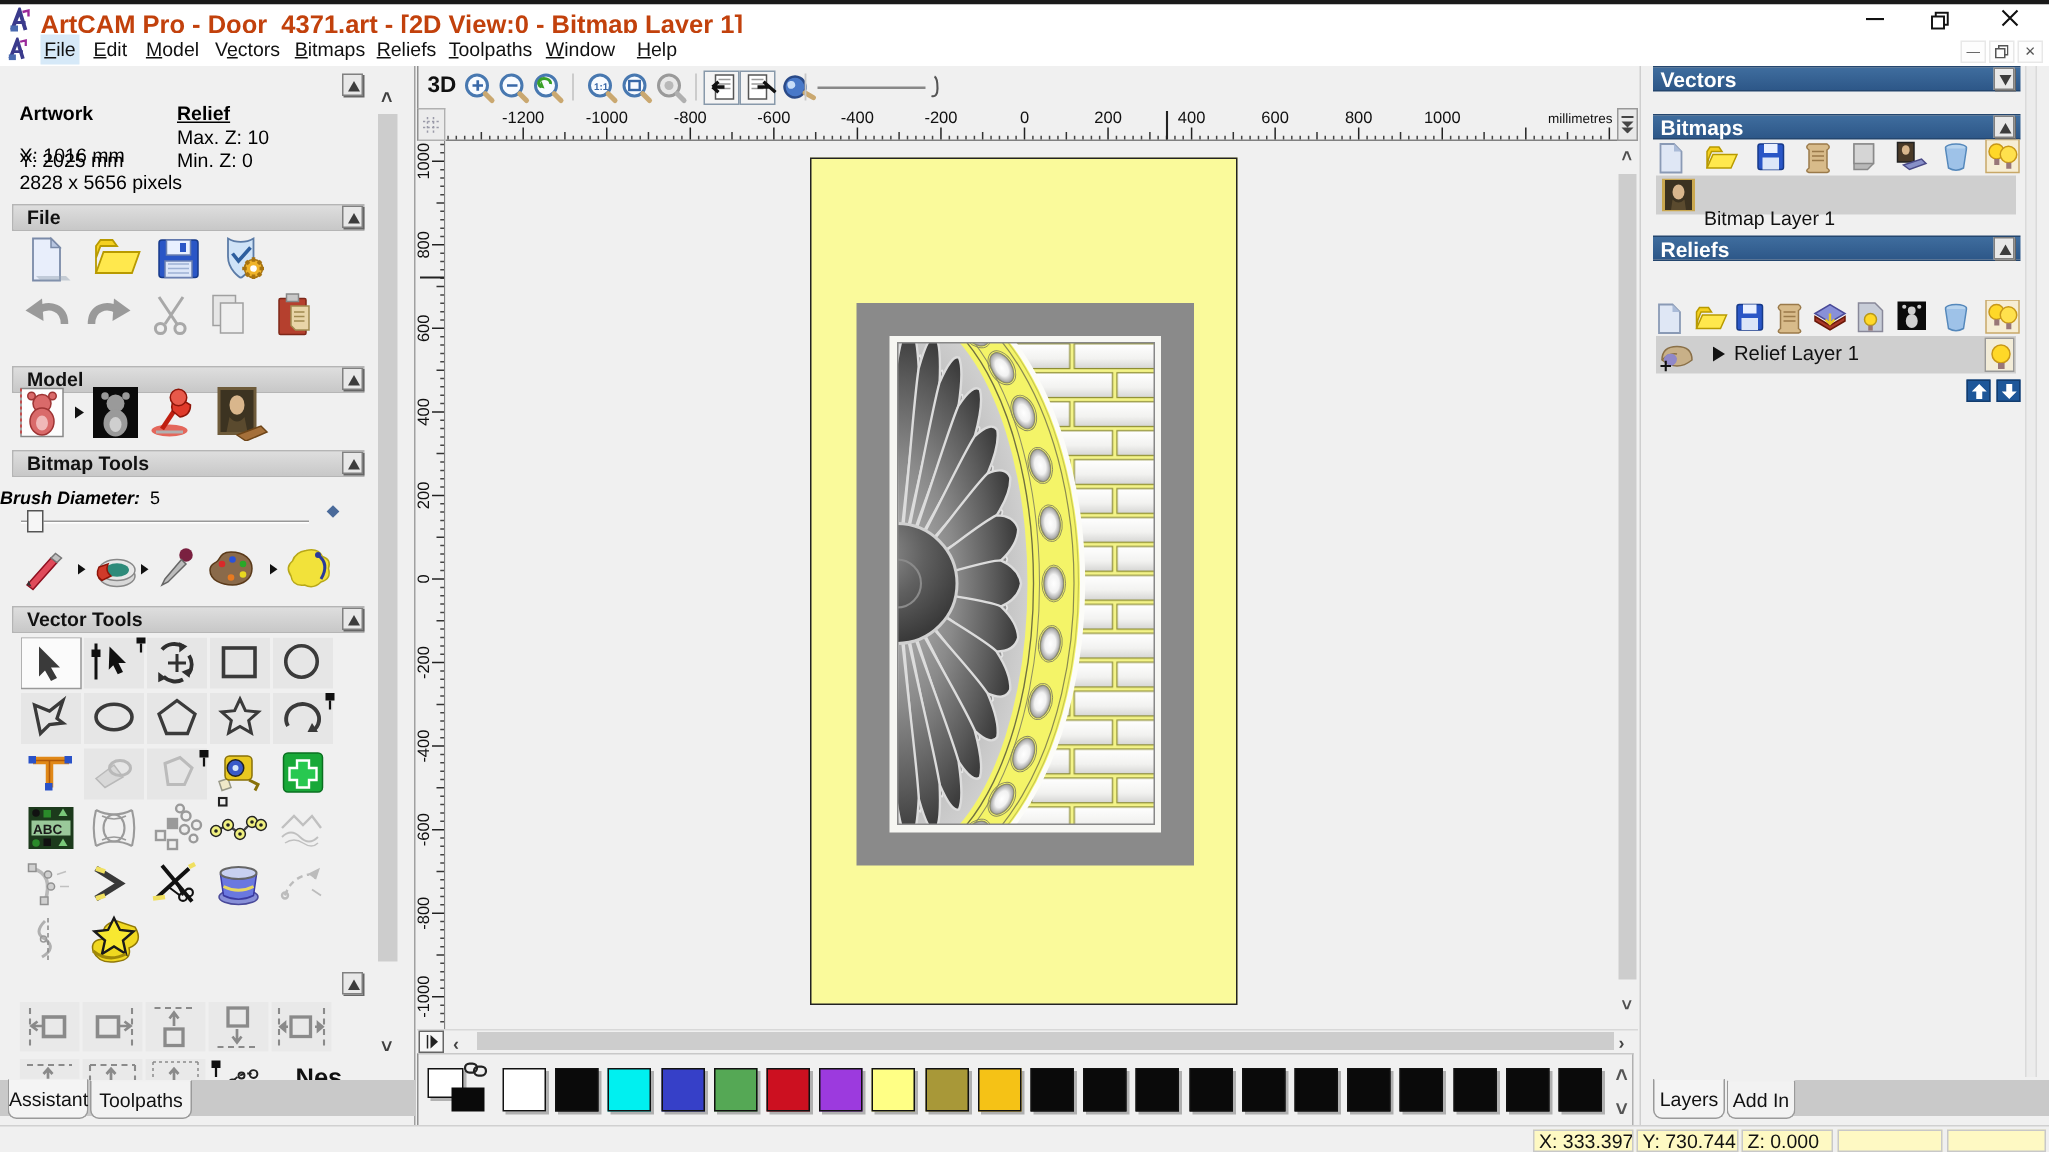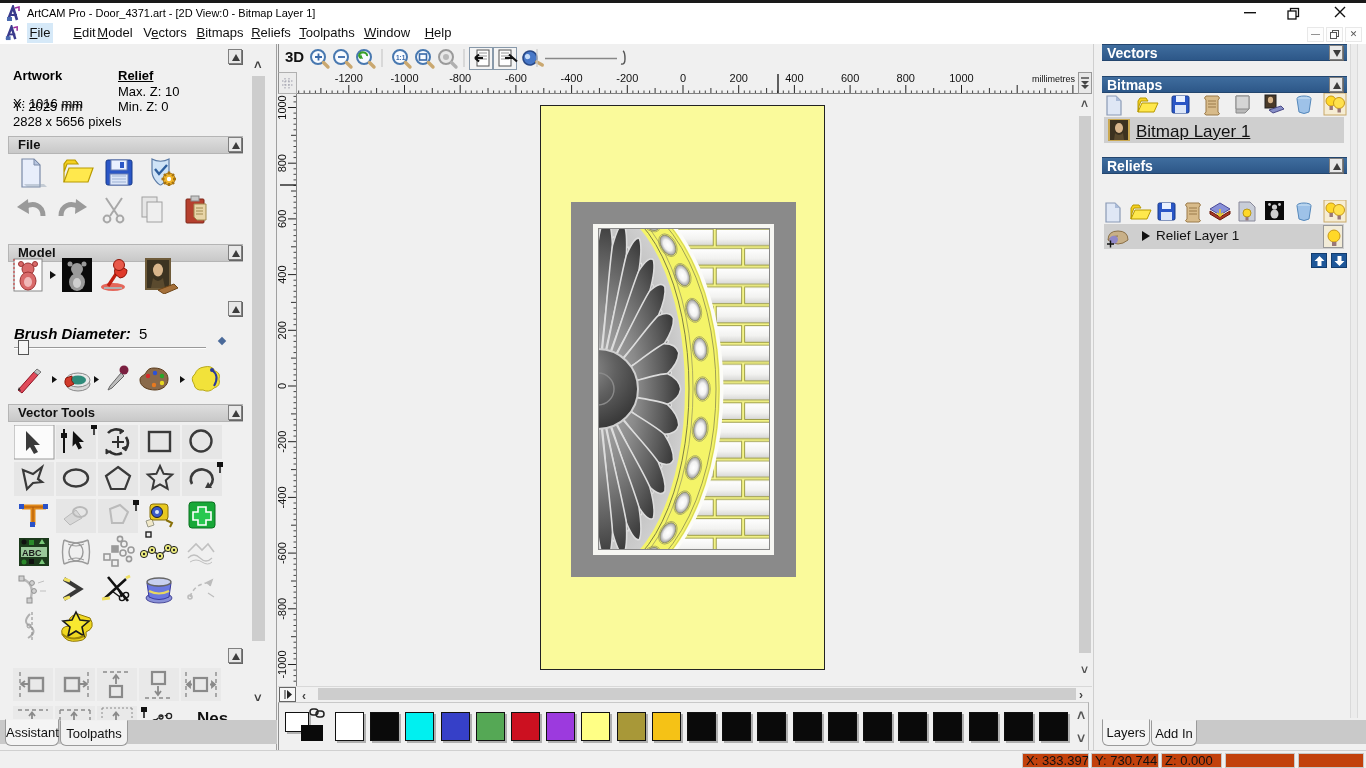--- a/index.html
+++ b/index.html
@@ -2,21 +2,21 @@
 <html><head>
 <meta charset="utf-8">
 <style>
 * { margin:0; padding:0; box-sizing:border-box; }
 html,body { width:1366px; height:768px; overflow:hidden; font-family:"Liberation Sans",sans-serif; background:#f0f0f0; }
 .abs { position:absolute; }
 #root { position:absolute; top:0; left:0; width:1366px; height:768px; }
 
 #topline { top:0; left:0; width:1366px; height:3px; background:#1a1a1a; }
 #titlebar { top:3px; left:0; width:1366px; height:19px; background:#ffffff; }
-#titletext { top:4px; left:27px; font-size:11px; color:#000000; white-space:nowrap; }
+#titletext { top:4px; left:27px; font-size:17px; color:#c2410c; white-space:nowrap;font-weight:bold; }
 #menubar { top:22px; left:0; width:1366px; height:22px; background:#ffffff; }
 .menuitem { position:absolute; top:1px; height:20px; line-height:20px; font-size:13px; color:#111; text-align:center; }
 .mi-hov { background:#d6e9f8; }
 u.mn { text-decoration:underline; }
 
 .mdib { position:absolute; width:17px; height:15px; background:#fdfdfd; border:1px solid #e8e8e8; color:#555; font-size:9px; text-align:center; line-height:13px; }
 
 #leftpanel { top:44px; left:0; width:277px; height:706px; background:#f0f0f0; border-right:1px solid #a0a0a0; }
 #rightpanel { top:44px; left:1093px; width:273px; height:706px; background:#f0f0f0; border-left:1px solid #cfcfcf; }
 #canvascol { top:44px; left:278px; width:814px; height:706px; background:#f0f0f0; }
@@ -27,21 +27,21 @@
 .dnbtn:after { border-bottom:none; border-top:7px solid #3c3c3c; }
 
 .rsec { position:absolute; left:8px; width:245px; height:17px; background:linear-gradient(#3f6d9e,#2d5788); border-top:1px solid #24466e; border-bottom:1px solid #24466e; font-size:14px; font-weight:bold; color:#fff; line-height:16px; padding-left:5px; }
 .graybar { position:absolute; left:10px; width:240px; background:#cfcfcf; }
 
 .sbtrack { position:absolute; background:#f0f0f0; }
 .sbthumb { position:absolute; background:#cdcdcd; }
 .chev { position:absolute; color:#444; font-size:12px; line-height:12px; font-weight:bold; }
 
 #statusbar { top:750px; left:0; width:1366px; height:18px; background:#f0f0f0; border-top:1px solid #d0d0d0; }
-.stcell { position:absolute; top:2px; height:15px; border:1px solid #c8c8c8; font-size:13px; color:#111; padding-left:3px; line-height:14px; background:#c2410c; white-space:nowrap; overflow:hidden; }
+.stcell { position:absolute; top:2px; height:15px; border:1px solid #c8c8c8; font-size:13px; color:#111; padding-left:3px; line-height:14px; background:#fef9c3; white-space:nowrap; overflow:hidden; }
 
 .tab { position:absolute; background:#f2f2f2; border:1px solid #9a9a9a; border-top:1px solid #f0f0f0; border-radius:0 0 6px 6px; font-size:13px; color:#111; text-align:center; }
 .tabstrip { position:absolute; background:#c9c9c9; background-image:radial-gradient(#bdbdbd 14%, rgba(0,0,0,0) 16%), radial-gradient(#d6d6d6 14%, rgba(0,0,0,0) 16%); background-size:4px 4px, 4px 4px; background-position:0 0, 2px 2px; }
 .icon { position:absolute; }
 </style>
 </head>
 <body>
 <div id="root">
   <div class="abs" id="topline"></div>
   <div class="abs" id="titlebar">
@@ -61,21 +61,21 @@
     <path d="M105 4 L115 14 M115 4 L105 14" stroke="#111" stroke-width="1.4"></path>
   </svg>
   <div class="abs" id="menubar">
     <svg class="abs" style="left:4px;top:3px" width="16" height="16" viewBox="0 0 17 17">
         <path d="M3 15 L8 2 L12 15" fill="none" stroke="#3a3a8c" stroke-width="2.6"></path>
         <path d="M5 10 h7" stroke="#3a3a8c" stroke-width="2"></path>
         <path d="M10 3 l4 -1 v4" fill="none" stroke="#9a2a9a" stroke-width="1.6"></path>
         <rect x="2" y="12" width="5" height="4" fill="#4a6ab0"></rect>
       </svg>
     <div class="menuitem mi-hov" style="left:27px;width:26px;"><u class="mn">F</u>ile</div>
-    <div class="menuitem" style="left:72px;width:25px;"><u class="mn">E</u>dit</div>
+    <div class="menuitem" style="left:61px;width:25px;"><u class="mn">E</u>dit</div>
     <div class="menuitem" style="left:96px;width:38px;"><u class="mn">M</u>odel</div>
     <div class="menuitem" style="left:143px;width:44px;">V<u class="mn">e</u>ctors</div>
     <div class="menuitem" style="left:196px;width:48px;"><u class="mn">B</u>itmaps</div>
     <div class="menuitem" style="left:251px;width:40px;"><u class="mn">R</u>eliefs</div>
     <div class="menuitem" style="left:299px;width:56px;"><u class="mn">T</u>oolpaths</div>
     <div class="menuitem" style="left:363px;width:48px;"><u class="mn">W</u>indow</div>
     <div class="menuitem" style="left:423px;width:30px;"><u class="mn">H</u>elp</div>
     <div class="mdib" style="left:1307px;top:5px;">—</div>
     <div class="mdib" style="left:1326px;top:5px;"><svg width="9" height="9" viewBox="0 0 9 9" style="margin-top:2px">
           <rect x="2.5" y="0.5" width="6" height="6" fill="none" stroke="#555"></rect>
@@ -177,22 +177,23 @@
         <path d="M6 32 h18" stroke="#b0b0b0" stroke-width="2"></path>
       </g>
       <g transform="translate(132,0)">
         <rect x="3" y="2" width="26" height="32" fill="#6e5b3a"></rect>
         <rect x="5" y="4" width="22" height="28" fill="#3c3321"></rect>
         <ellipse cx="16" cy="14" rx="5" ry="6.5" fill="#d9b68c"></ellipse>
         <path d="M11 22 q5 6 10 0 l2 10 h-14 z" fill="#5a4a2e"></path>
         <path d="M16 34 l16 -6 l4 4 l-14 6 z" fill="#a5703a" stroke="#6e4518"></path>
       </g>
     </svg>
+    <div class="lsec" style="top:256px;">Bitmap Tools</div>
     <div class="upbtn" style="left:228px;top:257px;"></div>
-    <div class="abs" style="top:281px;left:14px;font-size:15px;font-weight:bold;font-style:italic;">Brush Diameter:&nbsp; <span style="font-weight:normal;font-style:normal;">5</span></div>
+    <div class="abs" style="top:281px;left:0;font-size:12px;font-weight:bold;font-style:italic;">Brush Diameter:&nbsp; <span style="font-weight:normal;font-style:normal;">5</span></div>
     <div class="abs" style="top:303px;left:14px;width:192px;height:1px;background:#999;box-shadow:0 1px 0 #fff;"></div>
     <div class="abs" style="top:296px;left:18px;width:11px;height:15px;background:#f6f6f6;border:1px solid #555;"></div>
     <div class="abs" style="top:294px;left:219px;width:6px;height:6px;background:#4a6a9a;transform:rotate(45deg);"></div>
     <svg class="icon" style="left:14px;top:320px" width="210" height="30" viewBox="0 0 210 30">
       <g>
         <path d="M4 26 l16 -18 l4 3 l-16 18 z" fill="#e04a5a" stroke="#8e1020"></path>
         <path d="M4 26 l3 1 l-2 -4 z" fill="#333"></path>
         <path d="M20 8 l3 -3 l4 3 l-3 3 z" fill="#c0c0c0" stroke="#777"></path>
       </g>
       <path d="M38 12 l5 3.5 l-5 3.5 z" fill="#111"></path>
@@ -1080,21 +1081,21 @@
       <use href="#rtrash" x="192" y="1"></use>
       <use href="#rbulbs" x="222" y="0"></use>
     </svg>
     <div class="graybar" style="top:73px;height:26px;"></div>
     <svg class="abs" style="left:14px;top:75px" width="22" height="22">
         <rect x="0" y="0" width="22" height="22" fill="#caa850"></rect>
         <rect x="2" y="1" width="18" height="20" fill="#3c3220"></rect>
         <ellipse cx="11" cy="9" rx="4" ry="5" fill="#d9b68c"></ellipse>
         <path d="M7 14 q4 4 8 0 l1 7 h-10 z" fill="#5a4a2e"></path>
       </svg>
-    <div class="abs" style="top:78px;left:42px;font-size:17px;color:#111;text-decoration:underline;">Bitmap Layer 1</div>
+    <div class="abs" style="top:94px;left:42px;font-size:13px;color:#111;">Bitmap Layer 1</div>
     <div class="rsec" style="top:113px;">Reliefs</div>
     <div class="upbtn" style="left:235px;top:114px;"></div>
     <svg class="abs" style="left:8px;top:156px" width="250" height="23" viewBox="0 0 250 23">
       <use href="#rnew" x="2" y="1"></use>
       <use href="#ropen" x="28" y="2"></use>
       <use href="#rsave" x="54" y="1"></use>
       <use href="#rscroll" x="81" y="1"></use>
       <g transform="translate(107,1)">
           <path d="M1 8 l10 -6 l10 6 l-10 6 z" fill="#8890d8" stroke="#4a4a98"></path>
           <path d="M1 10 l10 6 l10 -6 v3 l-10 6 l-10 -6 z" fill="#a83828" stroke="#6a1808"></path>

